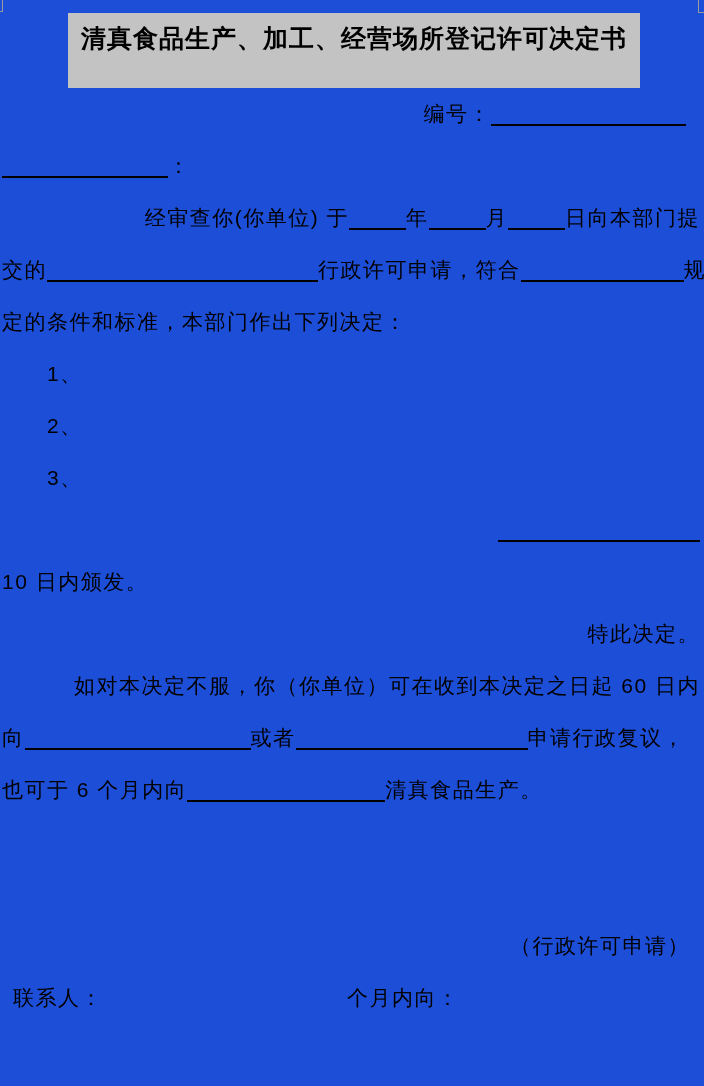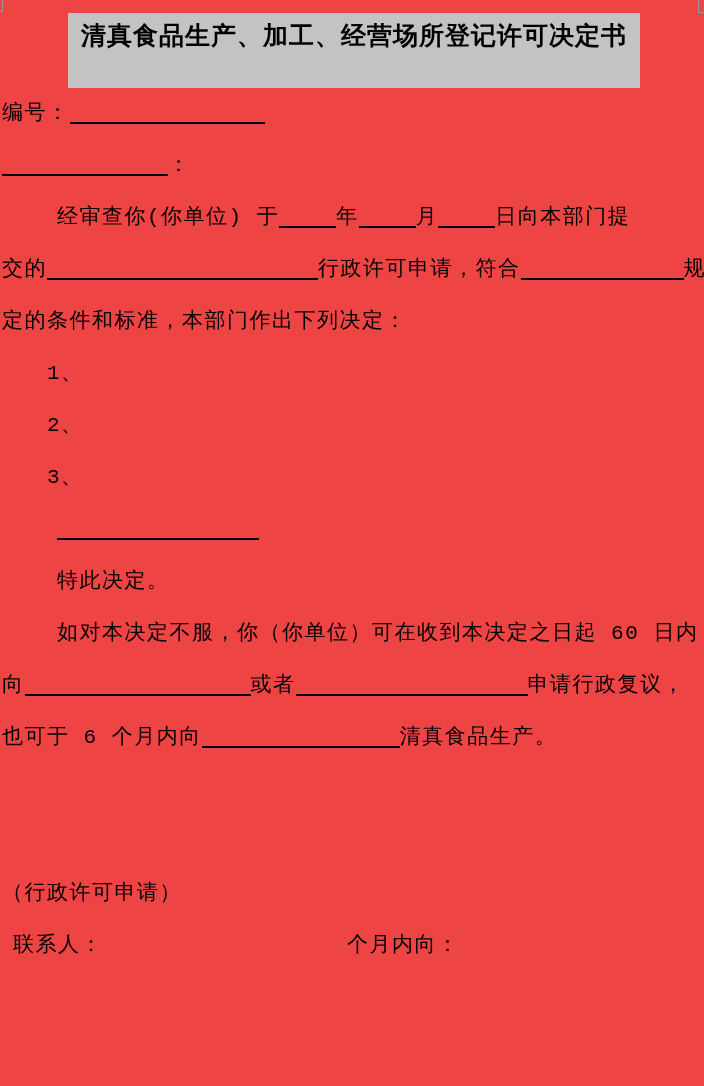--- a/index.html
+++ b/index.html
@@ -1,23 +1,23 @@
 <!DOCTYPE html>
 <html><head>
 <meta charset="utf-8">
 <style>
   * { margin: 0; padding: 0; box-sizing: border-box; }
   html, body { background: #ffffff; }
   .page {
     position: relative;
     width: 704px;
     height: 1086px;
-    background: #ef4444;
+    background: #1d4ed8;
     color: #000000;
-    font-family: Liberation Mono, monospace;
+    font-family: Liberation Sans, sans-serif;
     overflow: hidden;
   }
   
   .crop-tl {
     position: absolute; left: 0; top: 0;
     width: 3px; height: 12px;
     border-right: 1px solid #9a9a9a;
     border-bottom: 1px solid #9a9a9a;
   }
   .crop-tr {
@@ -58,23 +58,23 @@
   }
   .b57  { width: 57px; }
   .b163 { width: 163px; }
   .b166 { width: 166px; }
   .b195 { width: 195px; }
   .b198 { width: 198px; }
   .b202 { width: 202px; }
   .b226 { width: 226px; }
   .b232 { width: 232px; }
   .b271 { width: 271px; }
-  .ind55 { padding-left: 55px; }
+  .ind55 { padding-left: 55px; text-align: right; }
   .ind45 { padding-left: 45px; }
-  .right { text-align: left; }
+  .right { text-align: right; }
   .pr14 { padding-right: 14px; }
   .pr10 { padding-right: 10px; }
   .pr38 { padding-right: 38px; }
   .pl11 { padding-left: 11px; }
   .ml30 { margin-left: 30px; }
   .gap244 { display: inline-block; width: 244px; }
 </style>
 </head>
 <body>
 
@@ -118,20 +118,23 @@
     </div>
 
     <div class="line ind45">
       <span>3、</span>
     </div>
 
     <div class="line ind55">
       <span class="blank b202"></span>
     </div>
 
+    <div class="line">
+      <span>10 日内颁发。</span>
+    </div>
 
     <div class="line ind55">
       <span>特此决定。</span>
     </div>
 
     <div class="line ind55">
       <span>如对本决定不服，你（你单位）可在收到本决定之日起 60 日内</span>
     </div>
 
     <div class="line">

